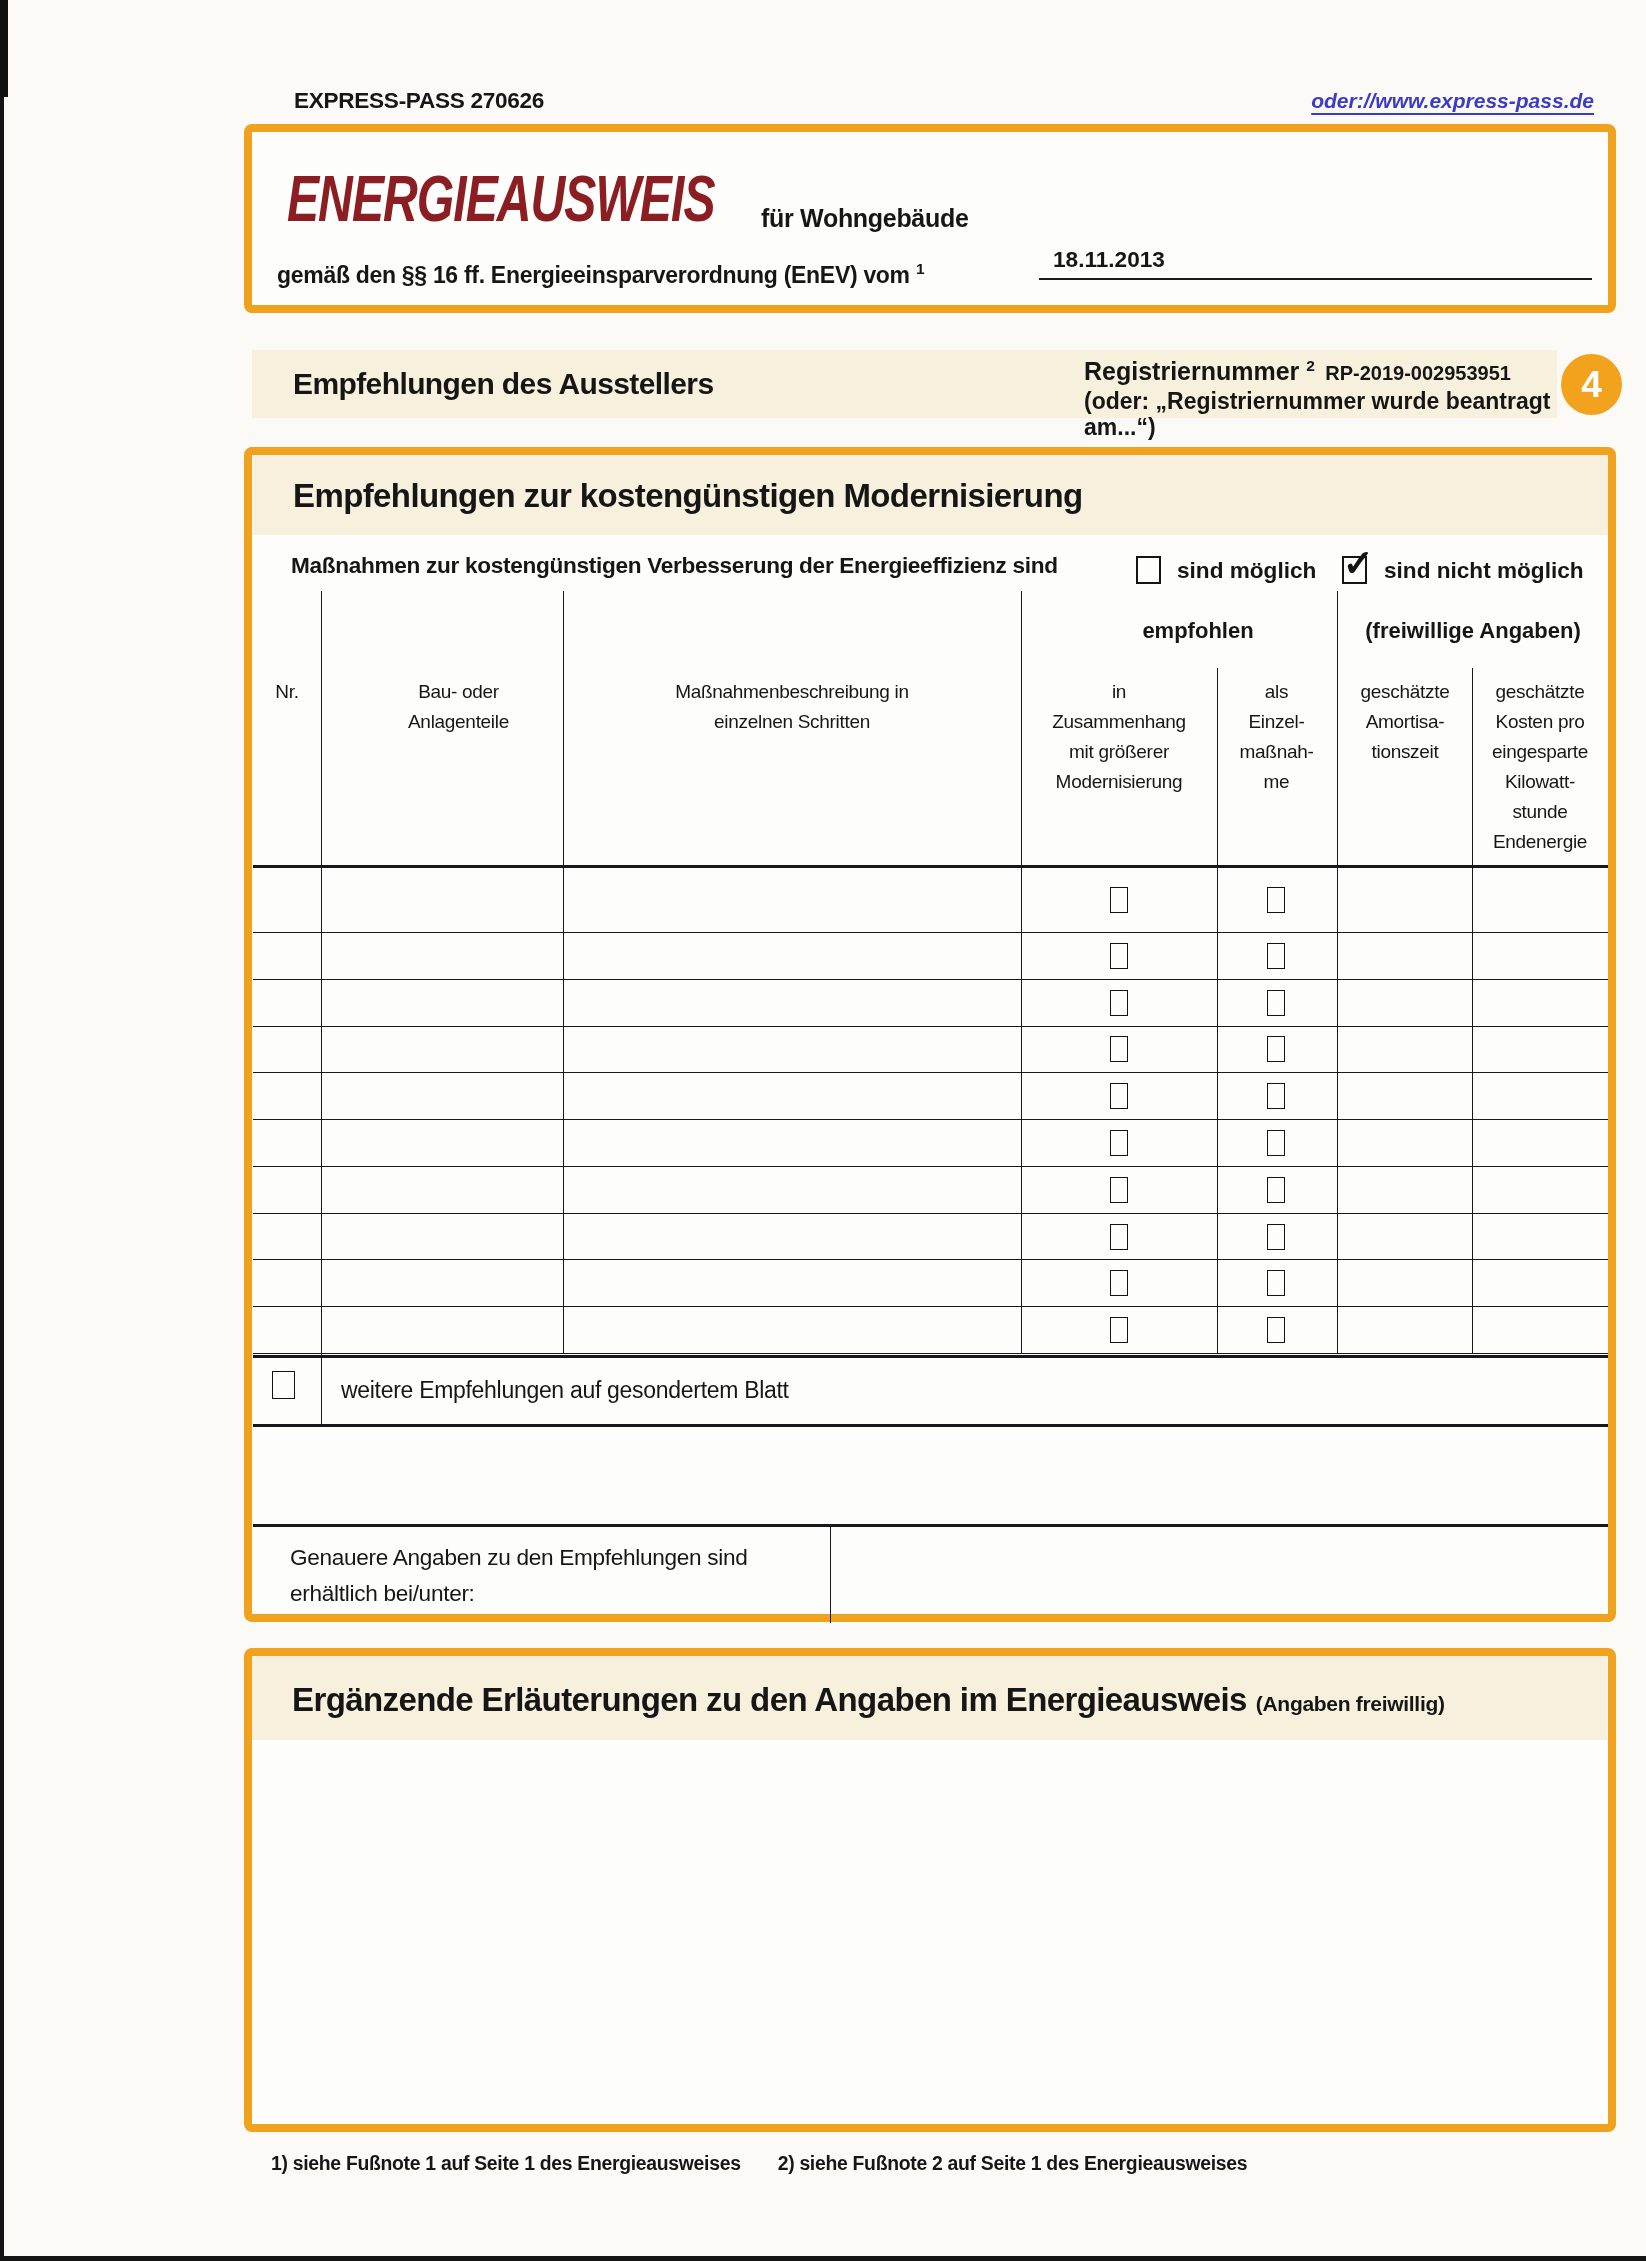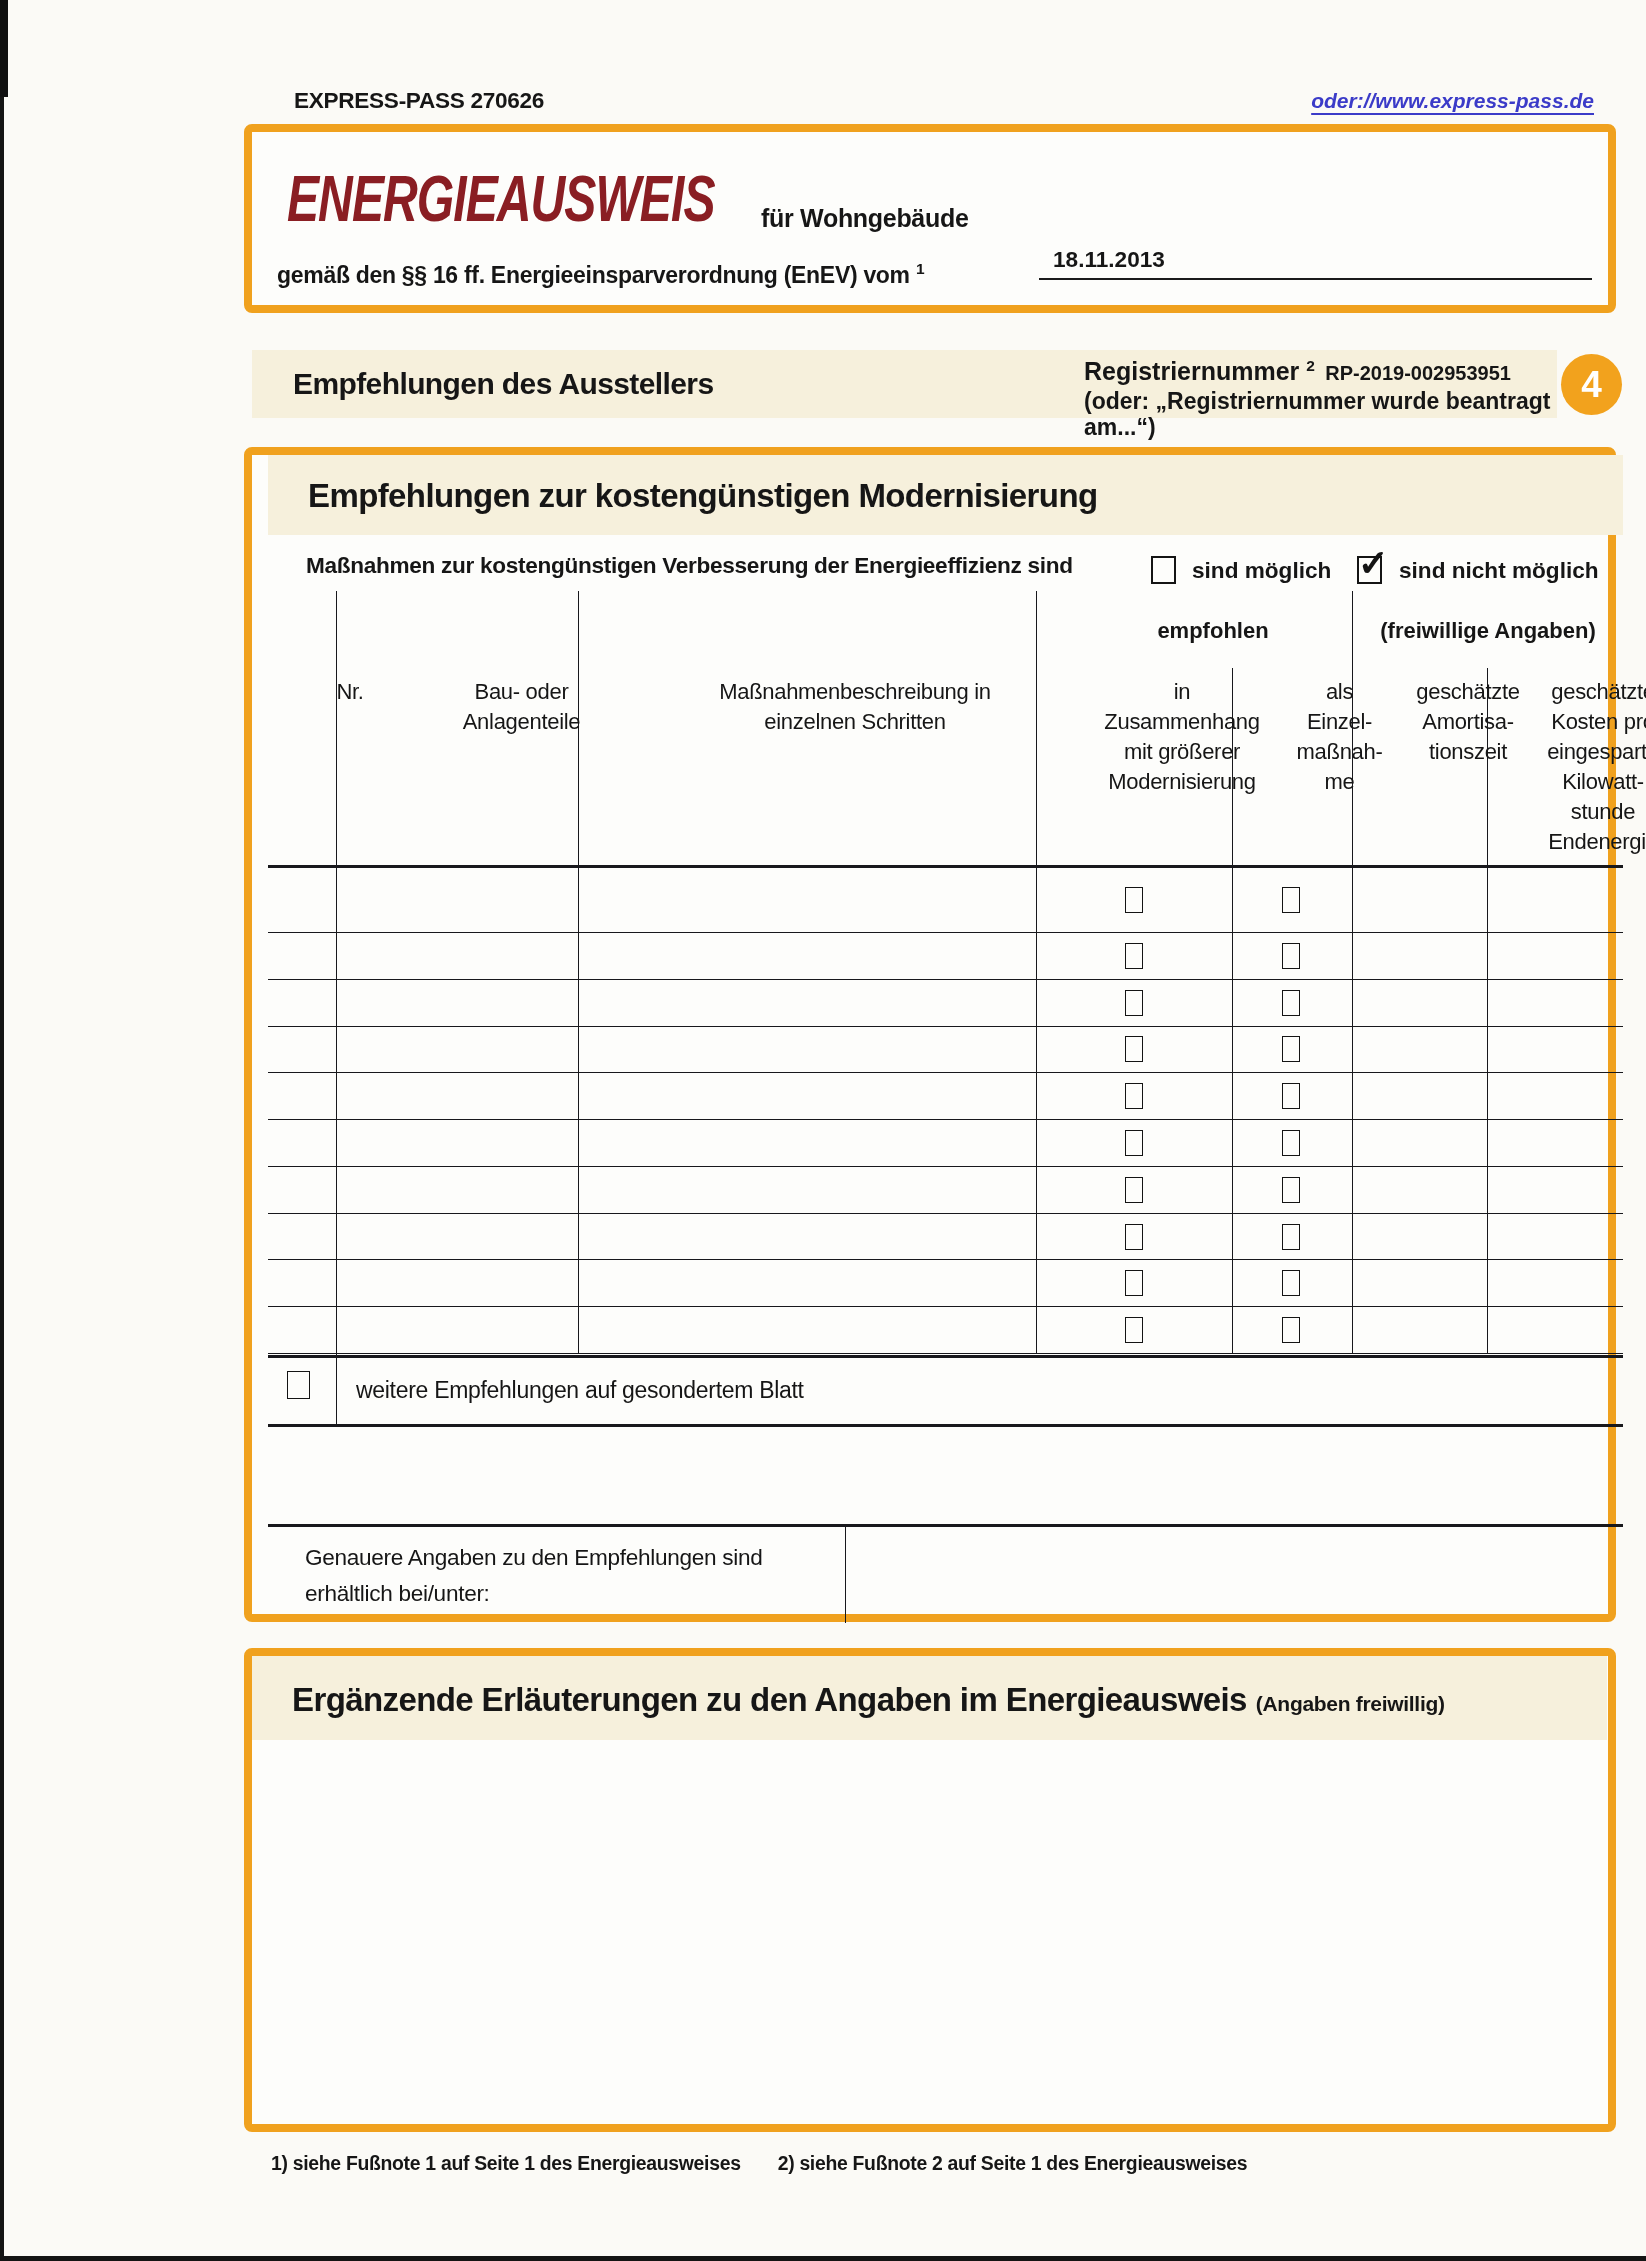--- a/index.html
+++ b/index.html
@@ -39,21 +39,21 @@
   .issuer-heading{left:41px;top:17px;font-size:30px;font-weight:700;letter-spacing:-0.6px;}
   .reg-block{left:832px;top:6.5px;line-height:1.1;}
   .reg-line{font-size:25px;font-weight:700;}
   .reg-number{font-size:20px;font-weight:700;margin-left:10.3px;}
   .reg-alt{font-size:23px;font-weight:700;margin-top:4px;}
   .page-badge{left:1561px;top:354px;width:61px;height:61px;border-radius:50%;
     background:#f2a21d;color:#fff;font-size:37px;font-weight:700;
     display:flex;align-items:center;justify-content:center;}
 
   
-  .main-inner{position:absolute;left:16px;top:0;width:1355px;height:1158px;}
+  .main-inner{position:absolute;left:1px;top:0;width:1355px;height:1158px;}
   .cream-band{position:absolute;left:0;top:0;width:1355px;height:80px;background:#f6f0dc;}
   .mod-heading{left:40px;top:22px;font-size:33px;font-weight:700;letter-spacing:-0.6px;}
   .intro-text{left:38px;top:98px;font-size:22.6px;font-weight:700;letter-spacing:-0.3px;}
 
   .cb{box-sizing:border-box;border:1.9px solid #141414;background:transparent;display:block;position:absolute;}
   .cb-big{width:24.5px;height:28px;border-width:2.6px;}
   .cb.checked::after{content:"\2713";position:absolute;left:-1.3px;top:-13px;
     font-size:37px;font-weight:700;color:#141414;line-height:1;}
   .cb-label{font-size:22.6px;font-weight:700;}
   .cb1-intro{left:883px;top:101px;}
@@ -61,22 +61,22 @@
   .cb2-intro{left:1089px;top:101px;}
   .cb2-label{left:1131px;top:103px;}
 
   .group-label{font-size:22px;font-weight:700;text-align:center;}
   .group-left{left:800px;top:163px;width:290px;}
   .group-right{left:1084px;top:163px;width:272px;}
 
   .vline{position:absolute;width:1.3px;background:#18181c;}
   .hline{position:absolute;background:#18181c;}
 
-  .colhead{position:absolute;top:222px;font-size:22px;font-weight:400;
-    line-height:30px;text-align:center;white-space:pre-line;letter-spacing:-0.3px;margin-left:48px;}
+  .colhead{position:absolute;top:222px;font-size:19px;font-weight:400;
+    line-height:30px;text-align:center;white-space:pre-line;letter-spacing:-0.3px;}
 
   .table-rows{position:absolute;left:0;top:412px;width:1355px;height:487px;
     display:flex;flex-direction:column;}
   .trow{position:relative;border-bottom:1.3px solid #18181c;flex:1;}
   .trow-first{flex:0 0 65px;}
   .trow-text{position:absolute;left:83px;top:2.6px;width:813px;font-size:22.6px;
     line-height:28px;white-space:pre-line;letter-spacing:-0.3px;}
   .row-cb{width:18px;height:26px;top:50%;transform:translateY(-50%);}
   .row-cb.pos1{left:857px;}
   .row-cb.pos2{left:1014px;}

